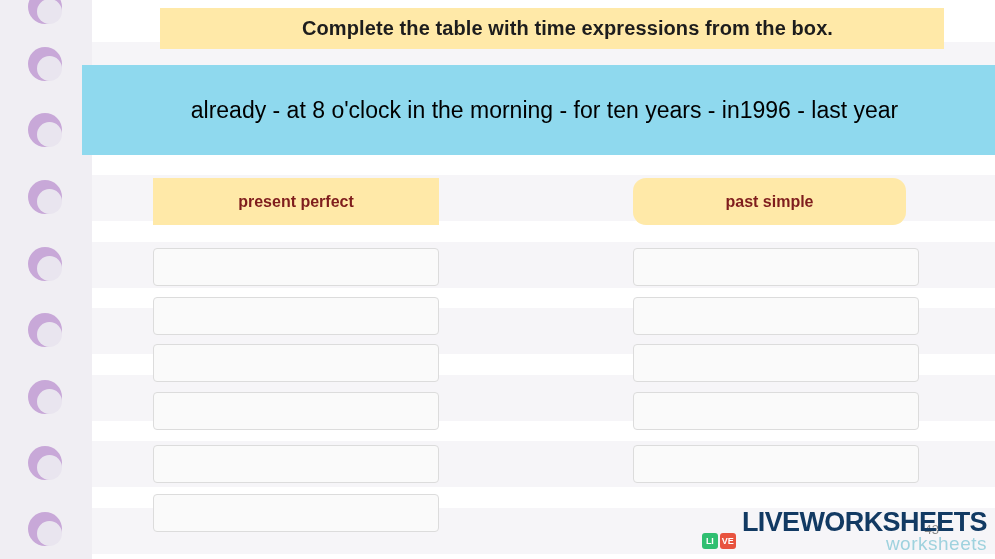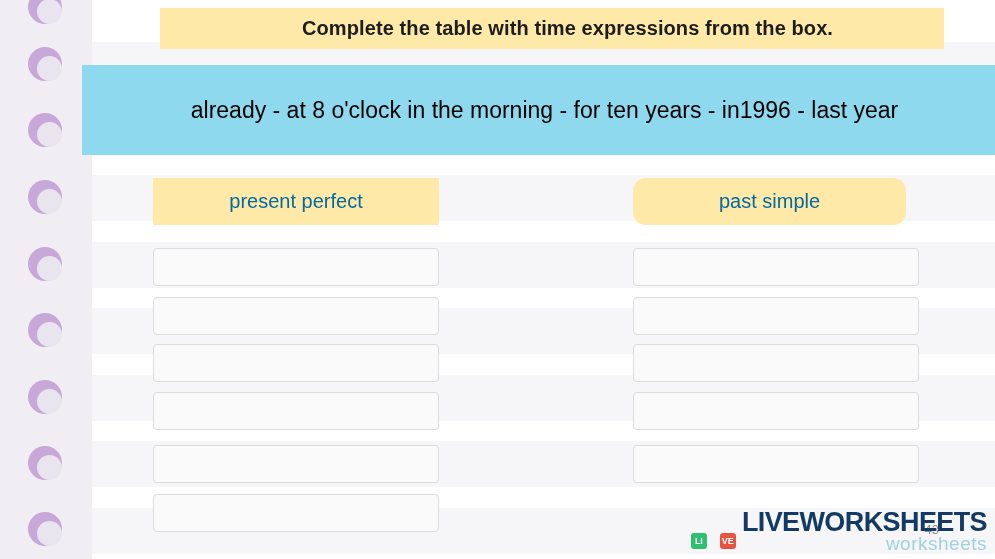--- a/index.html
+++ b/index.html
@@ -106,23 +106,23 @@
   .col-header {
     position: absolute;
     top: 178px;
     height: 47px;
     background: #ffe9a8;
     display: flex;
     align-items: center;
     justify-content: center;
   }
   .col-header span {
-    font-size: 20px;
-    font-weight: normal;
-    color: #0369a1;
+    font-size: 16px;
+    font-weight: bold;
+    color: #7f1d1d;
   }
   #header-present { left: 61px; width: 286px; }
   #header-past    { left: 541px; width: 273px; border-radius: 13px; }
 
   
   .answer-field {
     position: absolute;
     background: #fafafa;
     border: 1px solid #dcdcdc;
     border-radius: 4px;
@@ -134,21 +134,21 @@
   #brand {
     position: absolute;
     right: 8px;
     bottom: 6px;
     display: flex;
     align-items: flex-end;
     gap: 6px;
   }
   #brand-logo {
     display: flex;
-    gap: 13px;
+    gap: 2px;
     margin-bottom: 4px;
   }
   #brand-logo span {
     display: inline-flex;
     align-items: center;
     justify-content: center;
     width: 16px;
     height: 16px;
     border-radius: 3px;
     font-size: 9px;

